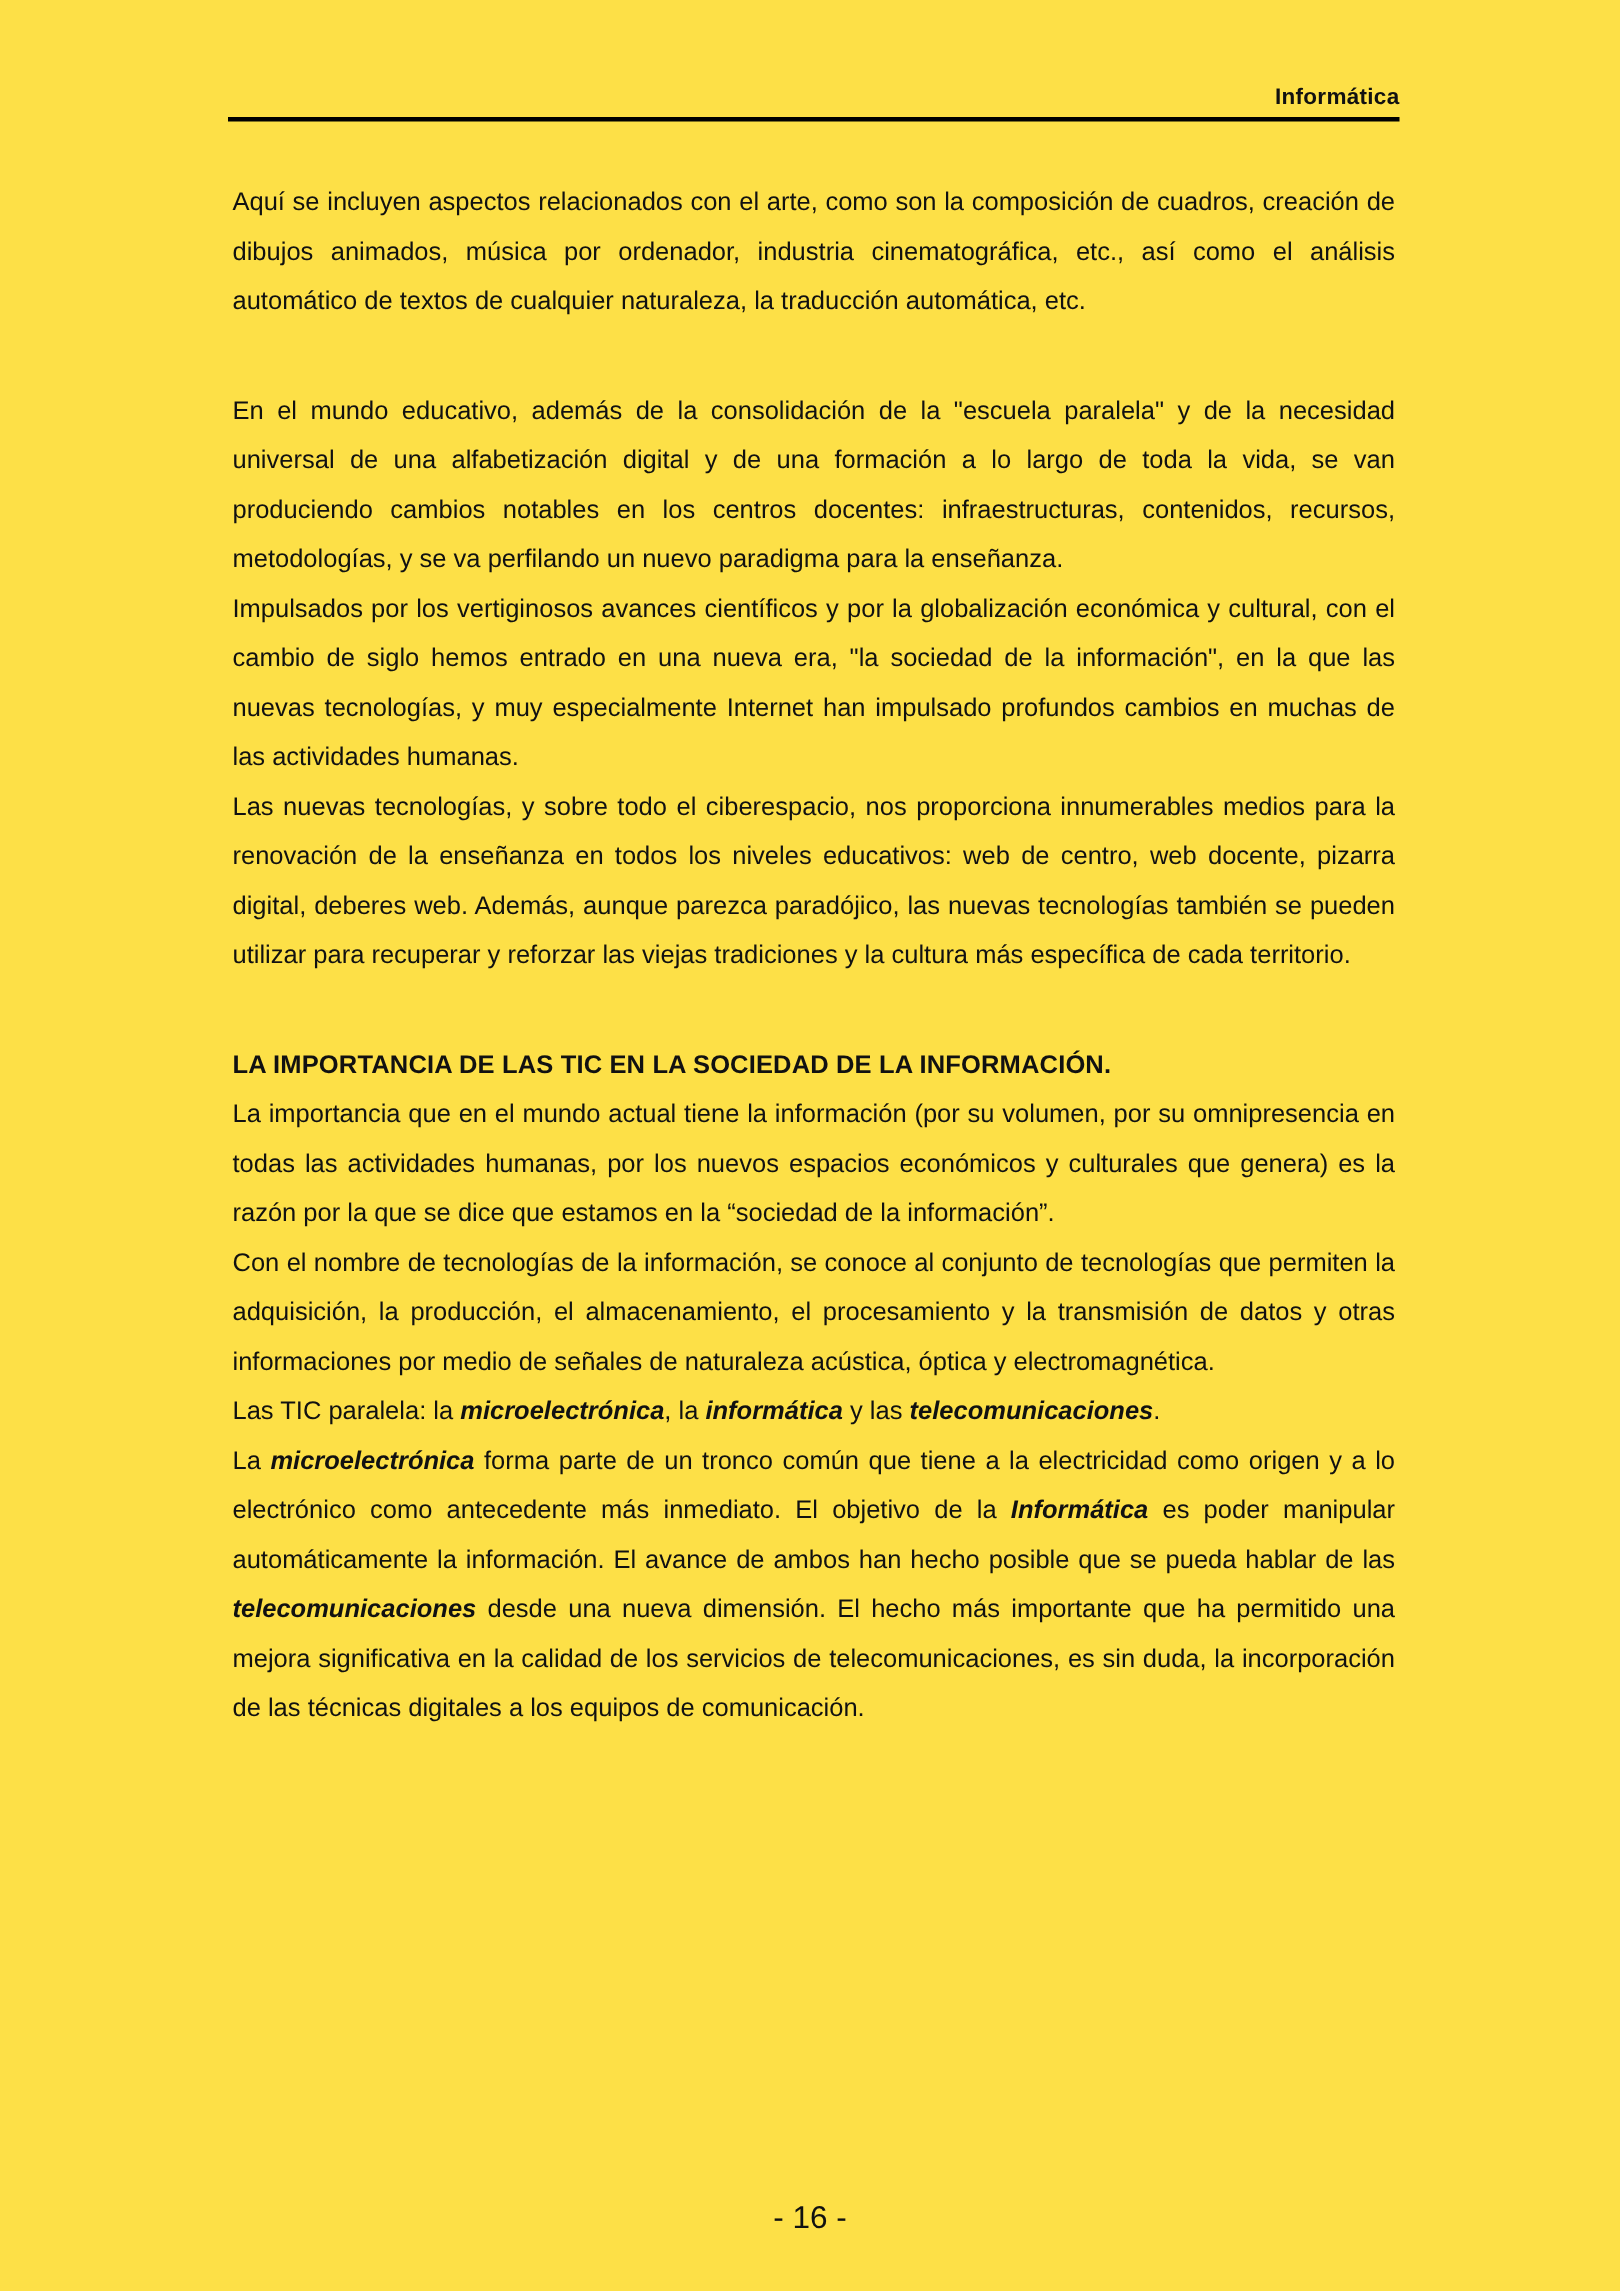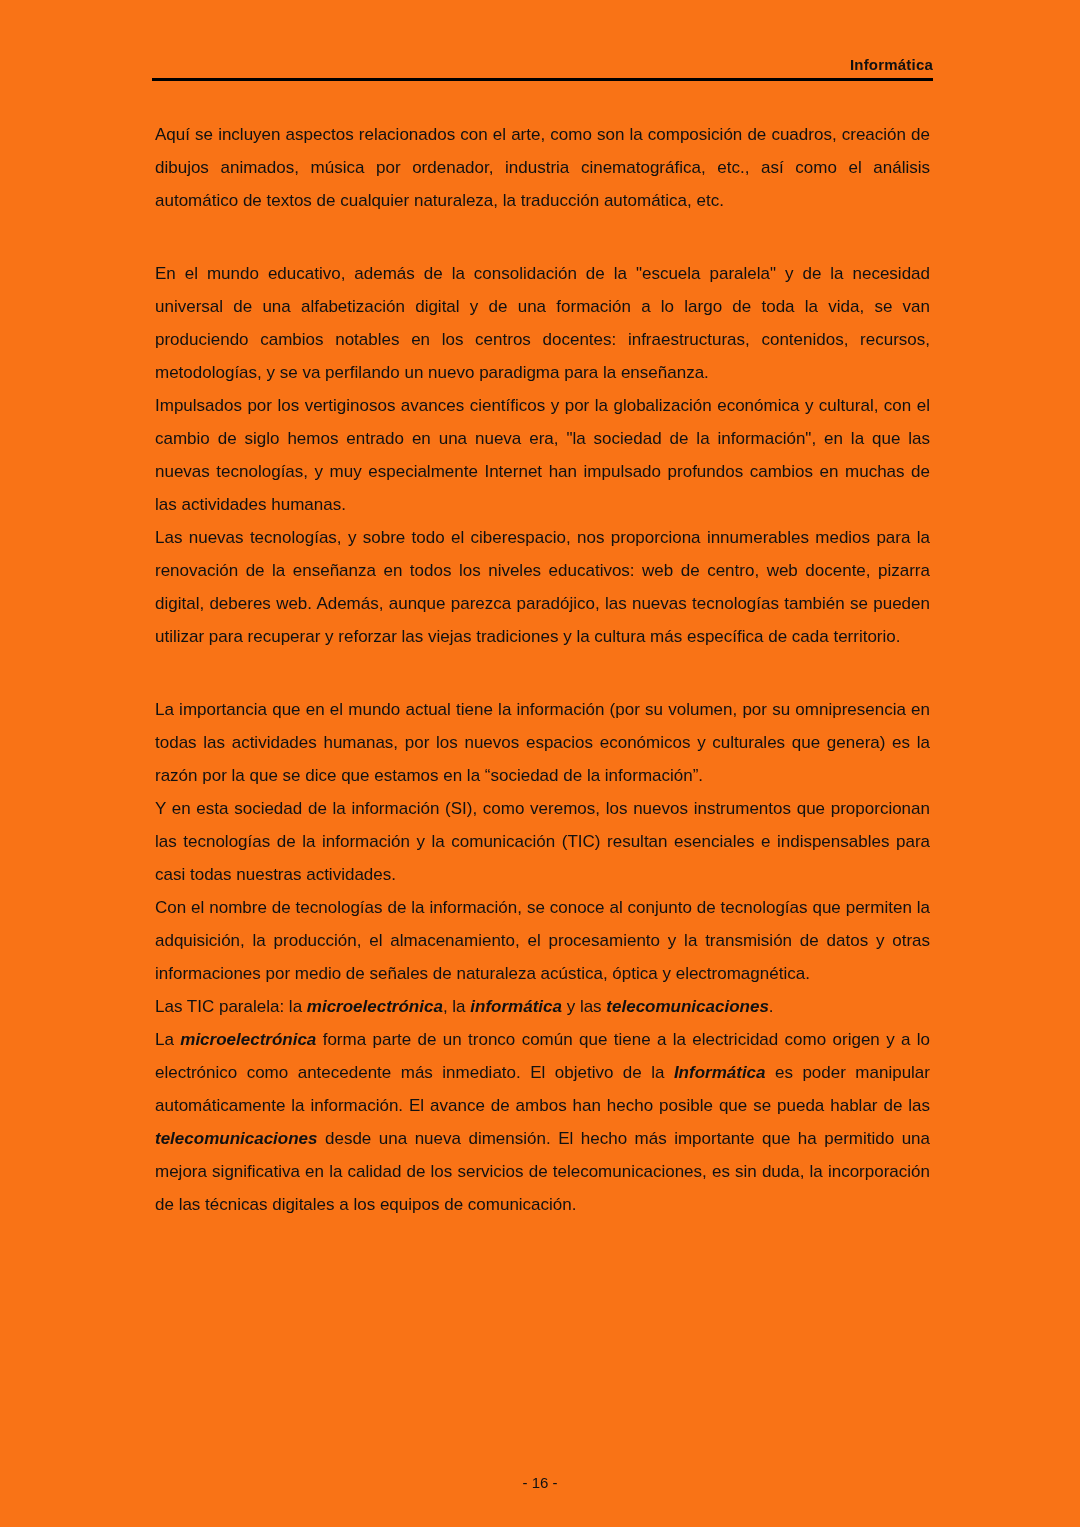--- a/index.html
+++ b/index.html
@@ -1,21 +1,21 @@
 <!DOCTYPE html>
 <html><head>
 <meta charset="utf-8">
 <style>
   * { margin: 0; padding: 0; box-sizing: border-box; }
   html, body { background: #ffffff; }
   .page {
     position: relative;
     width: 1080px;
     height: 1527px;
-    background: #f97316;
+    background: #fde047;
     font-family: "Liberation Sans", sans-serif;
     color: #111111;
     overflow: hidden;
   }
   .header {
     position: absolute;
     top: 56px;
     left: 152px;
     right: 147px;
   }
@@ -48,21 +48,21 @@
     letter-spacing: 0.1px;
   }
   .content p { margin: 0; }
   .content span.italic { font-style: italic; font-weight: bold; }
   .footer {
     position: absolute;
     left: 0;
     right: 0;
     bottom: 36px;
     text-align: center;
-    font-size: 15px;
+    font-size: 21px;
   }
 </style>
 </head>
 <body>
 
 <div class="page">
 
   <div class="header">
     <span class="header-title">Informática</span>
     <div class="header-rule"></div>
@@ -71,22 +71,22 @@
   <div class="content">
       <section>
         <p><span>Aquí se incluyen aspectos relacionados con el arte, como son la composición de cuadros, creación de dibujos animados, música por ordenador, industria cinematográfica, etc., así como el análisis automático de textos de cualquier naturaleza, la traducción automática, etc.</span></p>
       </section>
       <section>
         <p><span>En el mundo educativo, además de la consolidación de la "escuela paralela" y de la necesidad universal de una alfabetización digital y de una formación a lo largo de toda la vida, se van produciendo cambios notables en los centros docentes: infraestructuras, contenidos, recursos, metodologías, y se va perfilando un nuevo paradigma para la enseñanza.</span></p>
         <p><span>Impulsados por los vertiginosos avances científicos y por la globalización económica y cultural, con el cambio de siglo hemos entrado en una nueva era, "la sociedad de la información", en la que las nuevas tecnologías, y muy especialmente Internet han impulsado profundos cambios en muchas de las actividades humanas.</span></p>
         <p><span>Las nuevas tecnologías, y sobre todo el ciberespacio, nos proporciona innumerables medios para la renovación de la enseñanza en todos los niveles educativos: web de centro, web docente, pizarra digital, deberes web. Además, aunque parezca paradójico, las nuevas tecnologías también se pueden utilizar para recuperar y reforzar las viejas tradiciones y la cultura más específica de cada territorio.</span></p>
       </section>
       <section>
+        <h2>LA IMPORTANCIA DE LAS TIC EN LA SOCIEDAD DE LA INFORMACIÓN.</h2>
         <p><span>La importancia que en el mundo actual tiene la información (por su volumen, por su omnipresencia en todas las actividades humanas, por los nuevos espacios económicos y culturales que genera) es la razón por la que se dice que estamos en la “sociedad de la información”.</span></p>
-        <p><span>Y en esta sociedad de la información (SI), como veremos, los nuevos instrumentos que proporcionan las tecnologías de la información y la comunicación (TIC) resultan esenciales e indispensables para casi todas nuestras actividades.</span></p>
         <p><span>Con el nombre de tecnologías de la información, se conoce al conjunto de tecnologías que permiten la adquisición, la producción, el almacenamiento, el procesamiento y la transmisión de datos y otras informaciones por medio de señales de naturaleza acústica, óptica y electromagnética.</span></p>
         <p><span>Las TIC paralela: la </span><span class="italic">microelectrónica</span><span>, la </span><span class="italic">informática</span><span> y las </span><span class="italic">telecomunicaciones</span><span>.</span></p>
         <p><span>La </span><span class="italic">microelectrónica</span><span> forma parte de un tronco común que tiene a la electricidad como origen y a lo electrónico como antecedente más inmediato. El objetivo de la </span><span class="italic">Informática</span><span> es poder manipular automáticamente la información. El avance de ambos han hecho posible que se pueda hablar de las </span><span class="italic">telecomunicaciones</span><span> desde una nueva dimensión. El hecho más importante que ha permitido una mejora significativa en la calidad de los servicios de telecomunicaciones, es sin duda, la incorporación de las técnicas digitales a los equipos de comunicación.</span></p>
       </section>
     </div>
 
   <div class="footer">
     <span>- 16 -</span>
   </div>
 

